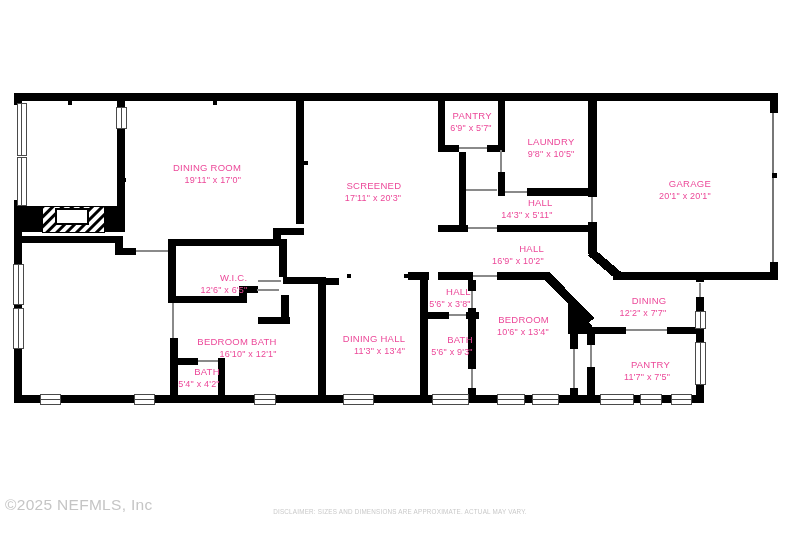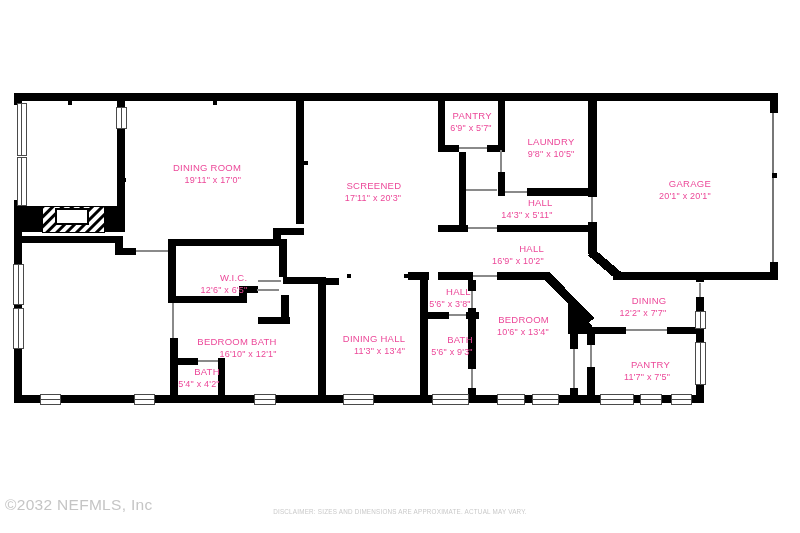--- a/index.html
+++ b/index.html
@@ -246,15 +246,15 @@
     </div>
   <div class="room" style="left:643px;top:307px">
       <div class="rname">DINING</div>
       <div class="rdims">12'2" x 7'7"</div>
     </div>
   <div class="room" style="left:647px;top:371px">
       <div class="rname">PANTRY</div>
       <div class="rdims">11'7" x 7'5"</div>
     </div>
 
-  <div class="copyright">©2032 NEFMLS, Inc</div>
+  <div class="copyright">©2025 NEFMLS, Inc</div>
   <div class="disclaimer">DISCLAIMER: SIZES AND DIMENSIONS ARE APPROXIMATE. ACTUAL MAY VARY.</div>
 </div>
 
 </body></html>

